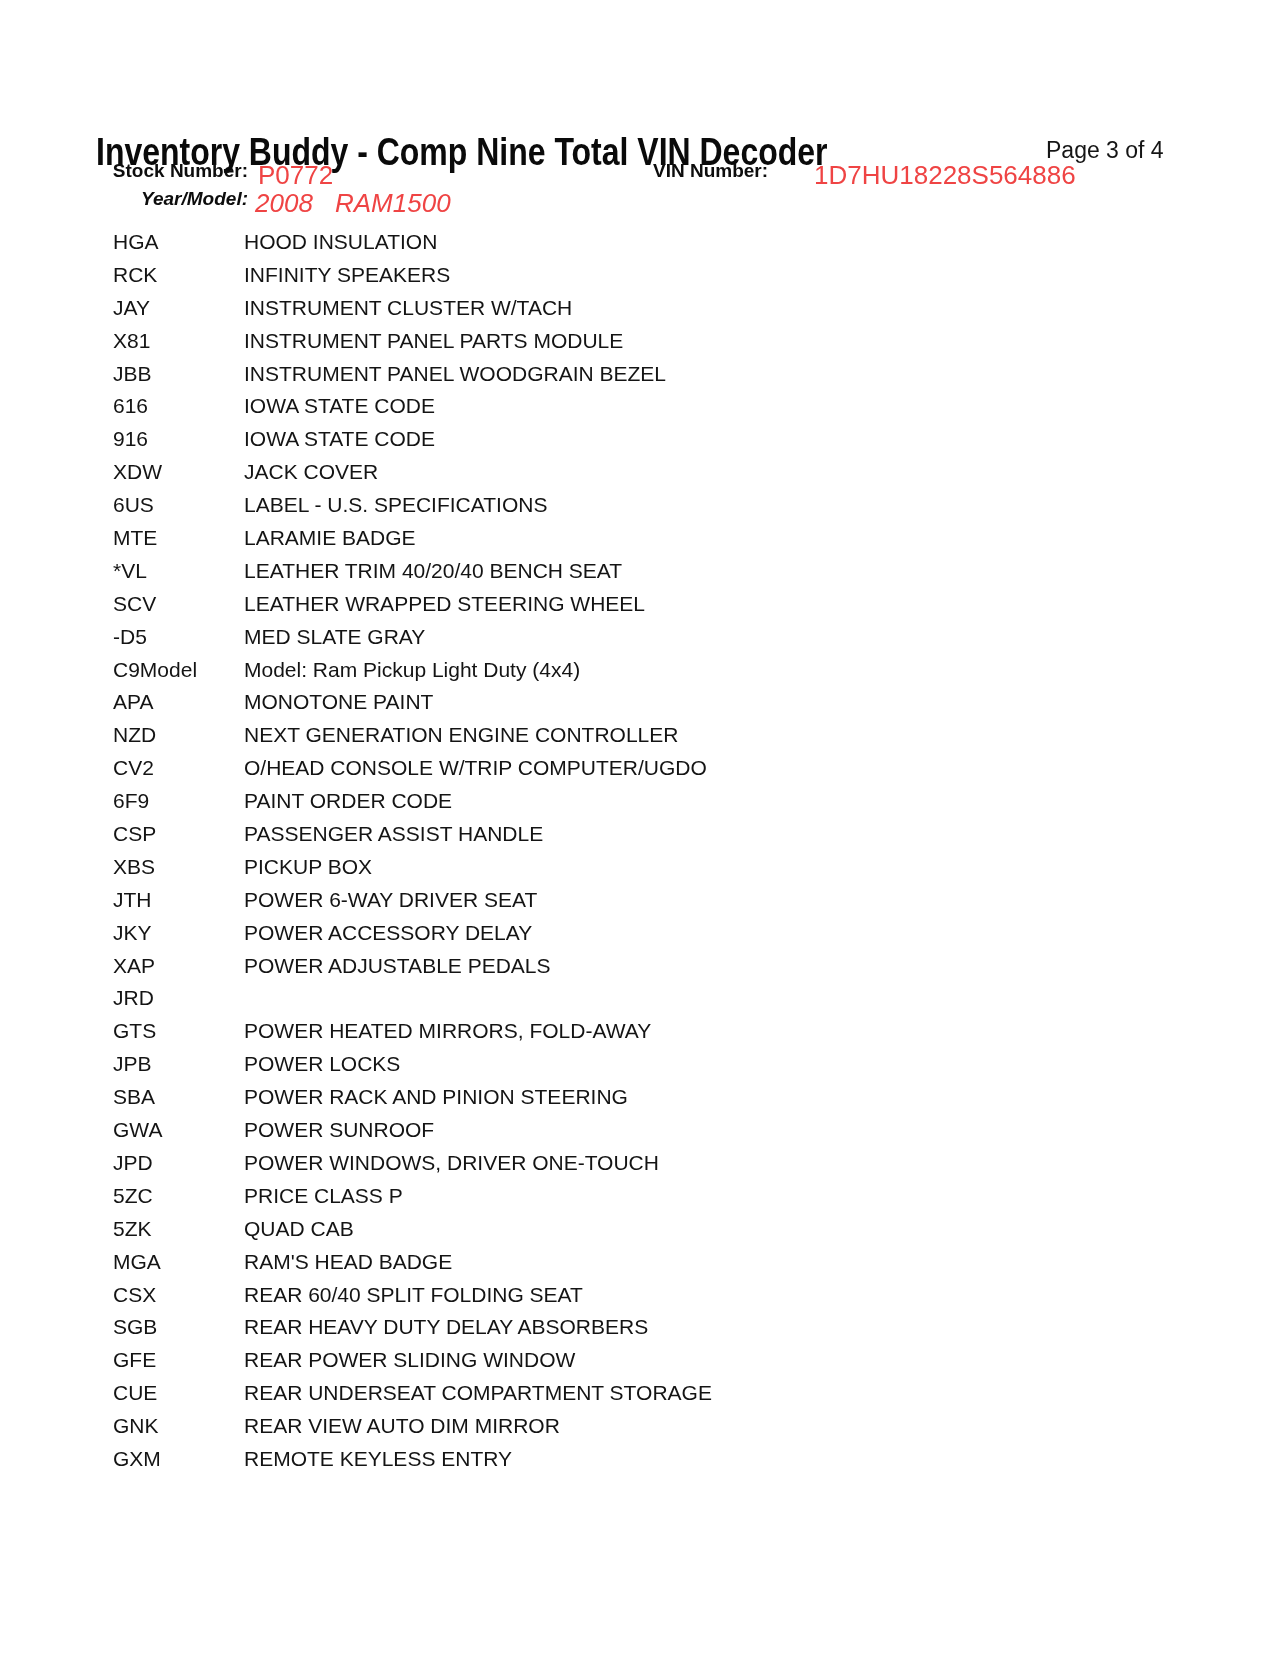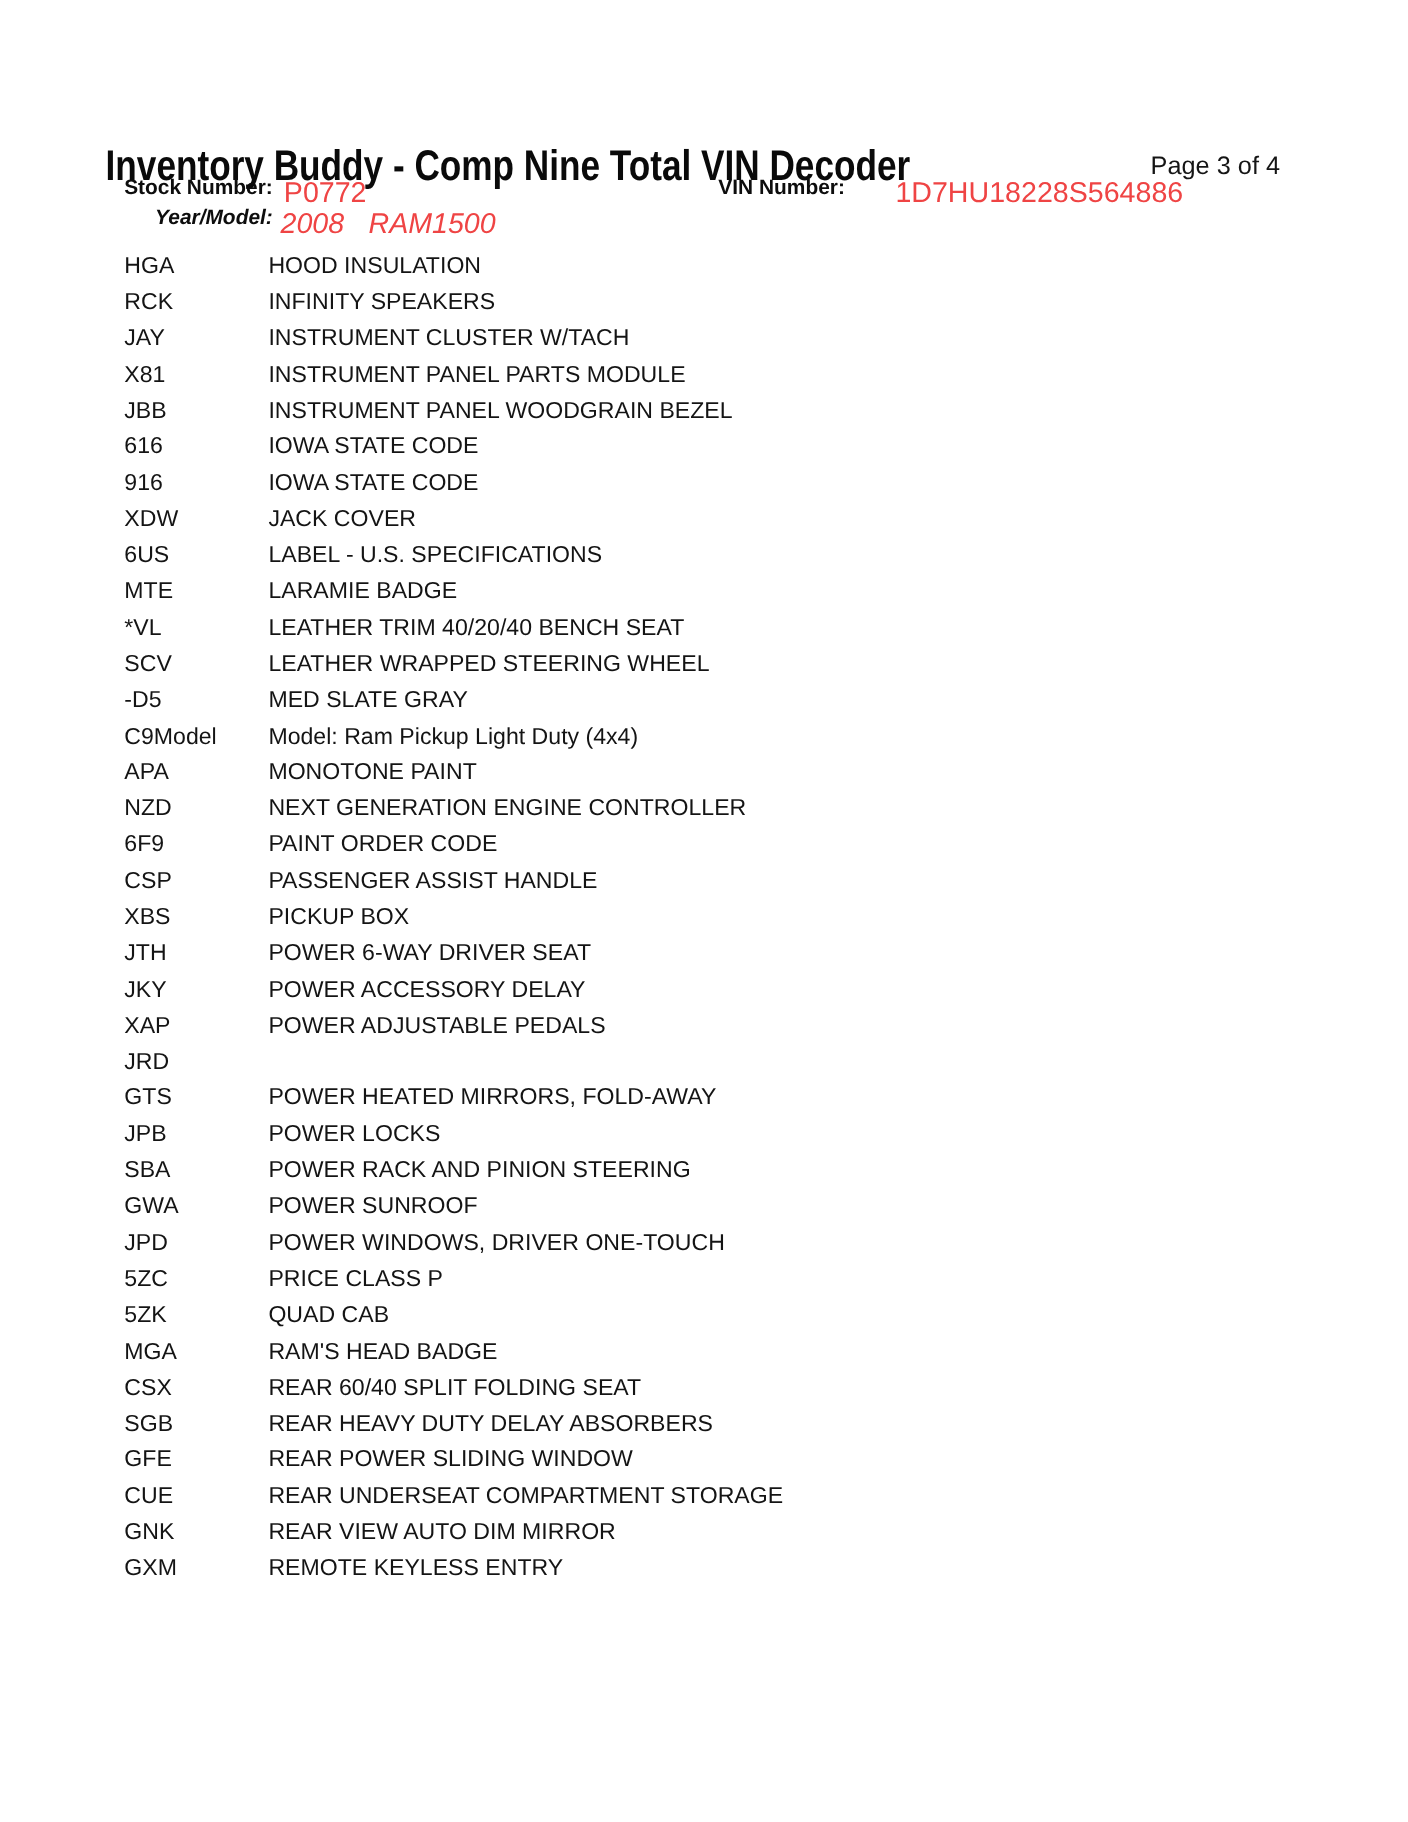--- a/index.html
+++ b/index.html
@@ -173,20 +173,24 @@
       <div class="option-row">
         <span class="option-code">APA</span>
         <span class="option-description">MONOTONE PAINT</span>
       </div>
 
       <div class="option-row">
         <span class="option-code">NZD</span>
         <span class="option-description">NEXT GENERATION ENGINE CONTROLLER</span>
       </div>
 
+      <div class="option-row">
+        <span class="option-code">CV2</span>
+        <span class="option-description">O/HEAD CONSOLE W/TRIP COMPUTER/UGDO</span>
+      </div>
 
 
       <div class="option-row">
         <span class="option-code">6F9</span>
         <span class="option-description">PAINT ORDER CODE</span>
       </div>
 
       <div class="option-row">
         <span class="option-code">CSP</span>
         <span class="option-description">PASSENGER ASSIST HANDLE</span>

